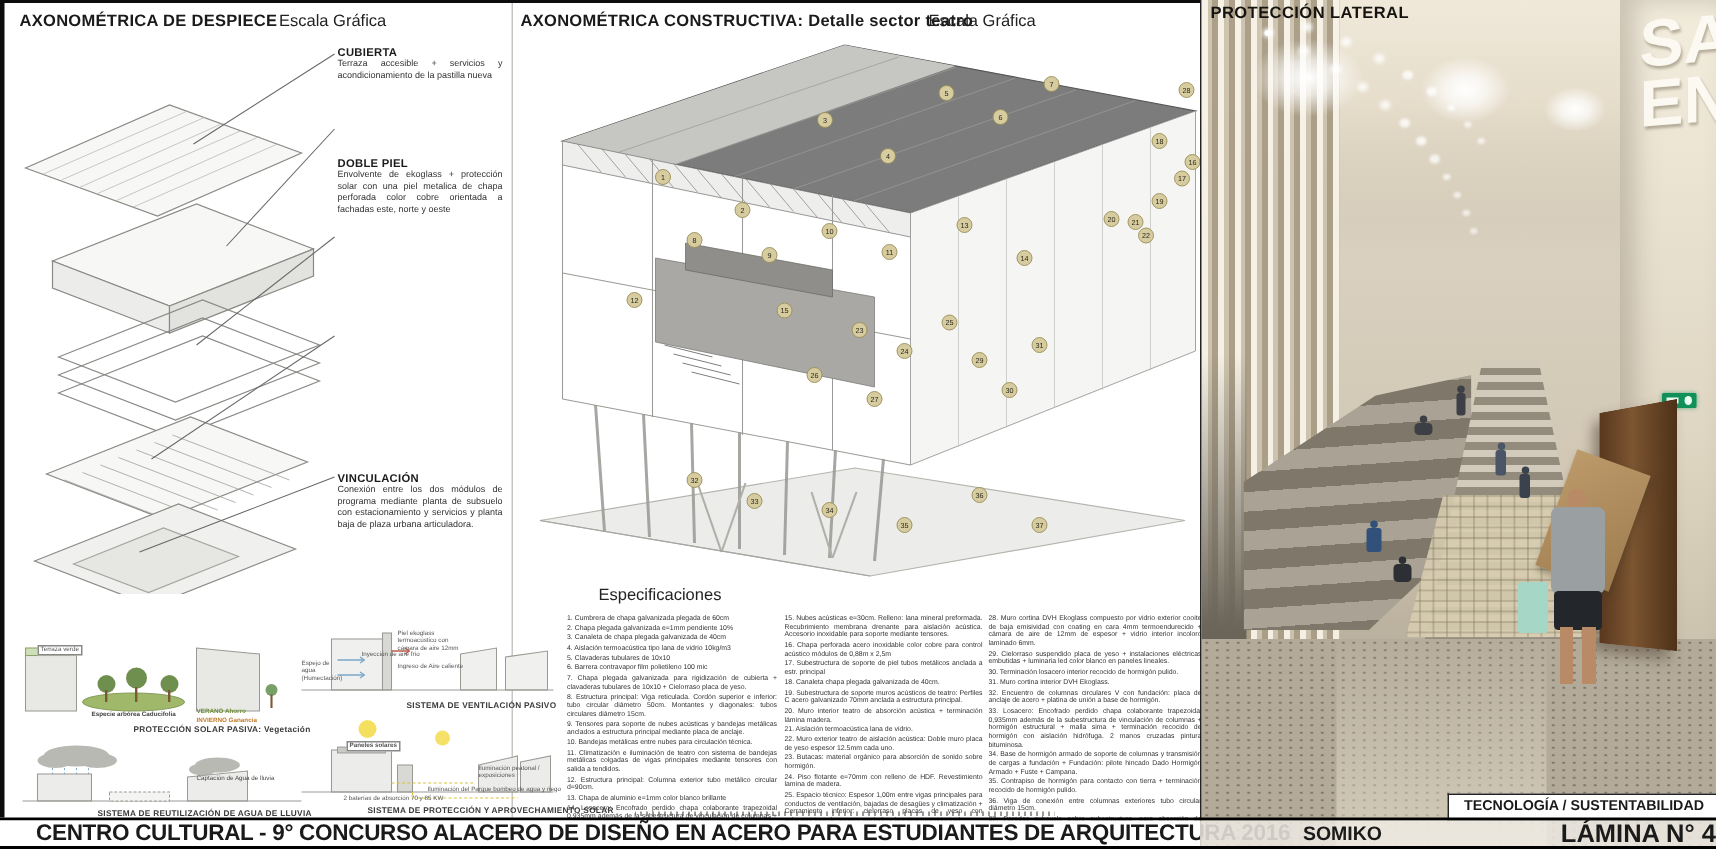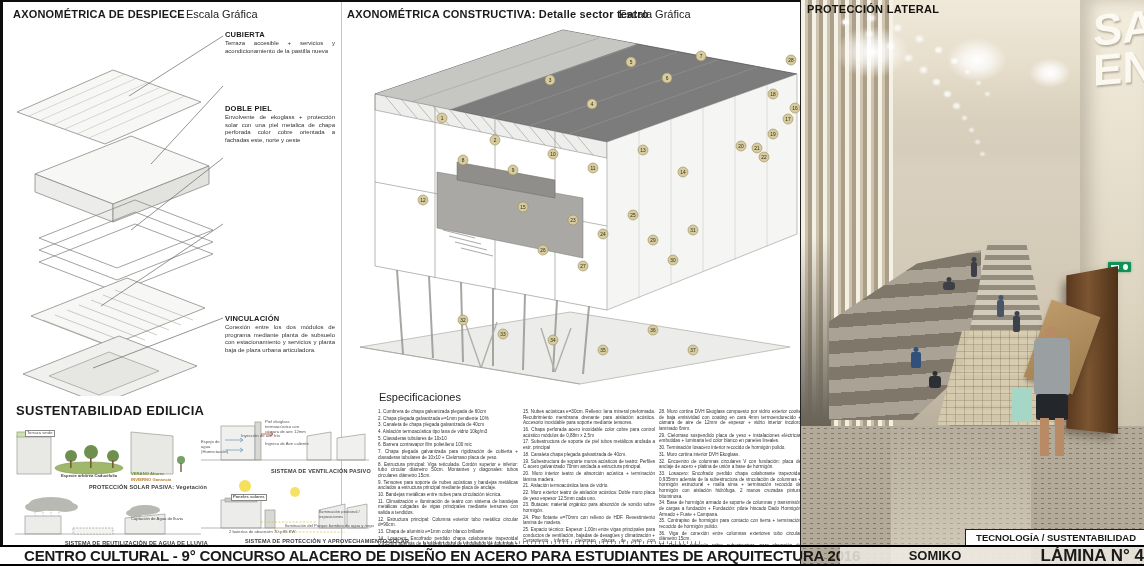--- a/index.html
+++ b/index.html
@@ -20,21 +20,21 @@
   
   .sus-title{position:absolute;left:13px;top:401px;font-size:13px;font-weight:bold;letter-spacing:.3px;}
   .sus-caption{position:absolute;font-size:5.5px;font-weight:bold;color:#3a3a3a;letter-spacing:.2px;white-space:nowrap;}
   .mini-label{position:absolute;font-size:4.2px;color:#555;line-height:1.15;white-space:nowrap;}
   .mini-label.boxed{border:0.5px solid #888;padding:0 1px;background:#fff;}
   .mini-label.green{color:#6f8f3a;font-weight:bold;}
   .mini-label.orange{color:#c07a2a;font-weight:bold;}
   .ground-ticks{position:absolute;left:420px;top:539px;width:280px;height:3px;
         background:repeating-linear-gradient(90deg,#9a9a94 0 1px,transparent 1px 4px);}
   
-  .spec-title{position:absolute;left:376px;top:389px;font-size:11px;color:#222;}
+  .spec-title{position:absolute;left:396px;top:389px;font-size:11px;color:#222;}
   .spec-col{position:absolute;top:407px;font-size:4.6px;line-height:1.24;color:#333;text-align:justify;}
   .spec-col .spec-item{margin:0 0 1px 0;}
   .c1{left:375px;width:140px;} .c2{left:520px;width:132px;} .c3{left:656px;width:142px;}
   
   .photo{position:absolute;left:800px;top:0;width:344px;height:566px;overflow:hidden;
          background:linear-gradient(180deg,#c3b7a2 0%,#d9d0bf 30%,#cfc5b1 62%,#a79d8c 86%,#857c6e 100%);
          border-left:1px solid #222;box-sizing:border-box;}
   .ph-ceiling{position:absolute;left:0;top:0;right:0;height:150px;
          background:linear-gradient(180deg,#f0e9da 0%,#e6ddcb 45%,rgba(230,221,203,0) 100%);}
   .ph-fins{position:absolute;left:0;top:0;width:92px;height:100%;opacity:.95;
@@ -97,21 +97,21 @@
   
   .photo-title{position:absolute;left:6px;top:3px;font-size:11px;font-weight:bold;color:#15130f;letter-spacing:.3px;}
   .photo-tag{position:absolute;right:0;top:529px;height:16px;line-height:16px;padding:0 8px 0 10px;
      background:#fff;border:1px solid #222;border-right:none;font-size:9.5px;font-weight:bold;z-index:4;}
   
   .footer{position:absolute;left:0;top:545px;width:1144px;height:21px;display:flex;z-index:5;
      border-top:2px solid #000;border-bottom:2px solid #000;box-sizing:border-box;background:transparent;}
   .f-title{width:800px;background:#fff;font-size:15px;font-weight:bold;letter-spacing:-.2px;
      line-height:17px;padding-left:24px;box-sizing:border-box;white-space:nowrap;}
   .f-team{width:190px;background:rgba(238,235,227,.85);font-size:13px;font-weight:bold;
-     text-align:center;line-height:17px;margin-left:40px;}
+     text-align:center;line-height:17px;}
   .f-sheet{flex:1;background:rgba(238,235,227,.85);font-size:17px;font-weight:bold;
      text-align:right;line-height:17px;}
   svg{position:absolute;}
   svg text{font-family:"Liberation Sans",sans-serif;}
 </style>
 </head>
 <body>
 
 <div class="board">
 
@@ -166,21 +166,20 @@
     </div>
     <div class="callout" style="top:80px;margin-top:22px;">
       <div class="c-label">DOBLE PIEL</div>
       <div class="c-text">Envolvente de ekoglass + protección solar con una piel metalica de chapa perforada color cobre orientada a fachadas este, norte y oeste</div>
     </div>
     <div class="callout" style="top:312px;">
       <div class="c-label">VINCULACIÓN</div>
       <div class="c-text">Conexión entre los dos módulos de programa mediante planta de subsuelo con estacionamiento y servicios y planta baja de plaza urbana articuladora.</div>
     </div>
 
-    <div class="sus-title">SUSTENTABILIDAD EDILICIA</div>
 
     <svg style="left:10px;top:420px;" width="178" height="60" viewBox="0 0 178 60">
       <g stroke="#9a9a95" stroke-width="0.7" fill="#e8e8e5">
         <rect x="4" y="14" width="34" height="38"></rect>
         <polygon points="118,10 160,14 160,52 118,52"></polygon>
         <rect x="4" y="10" width="34" height="5" fill="#cfe0b8" stroke="#8aa36a"></rect>
       </g>
       <ellipse cx="76" cy="46" rx="34" ry="6" fill="#9fb86a" stroke="#7a934c" stroke-width="0.6"></ellipse>
       <g fill="#6f8f4f">
         <circle cx="58" cy="34" r="6"></circle>

